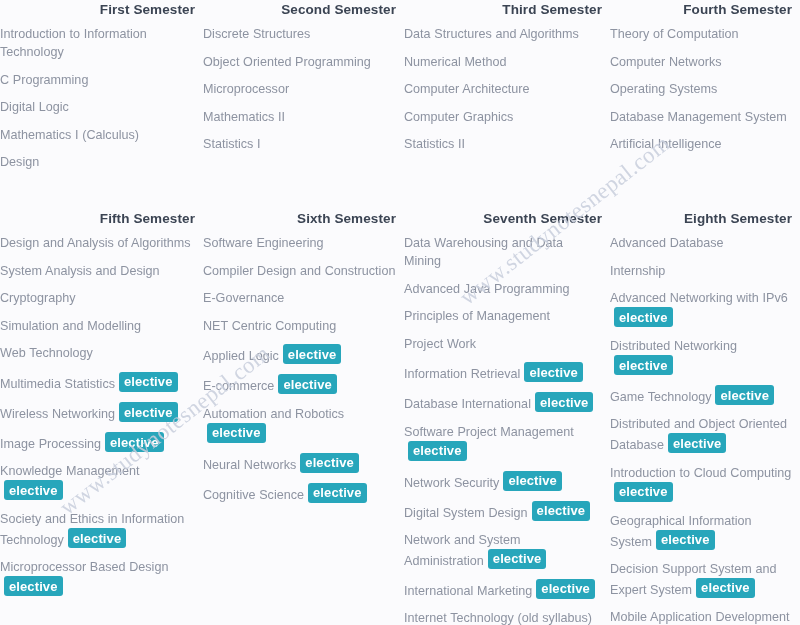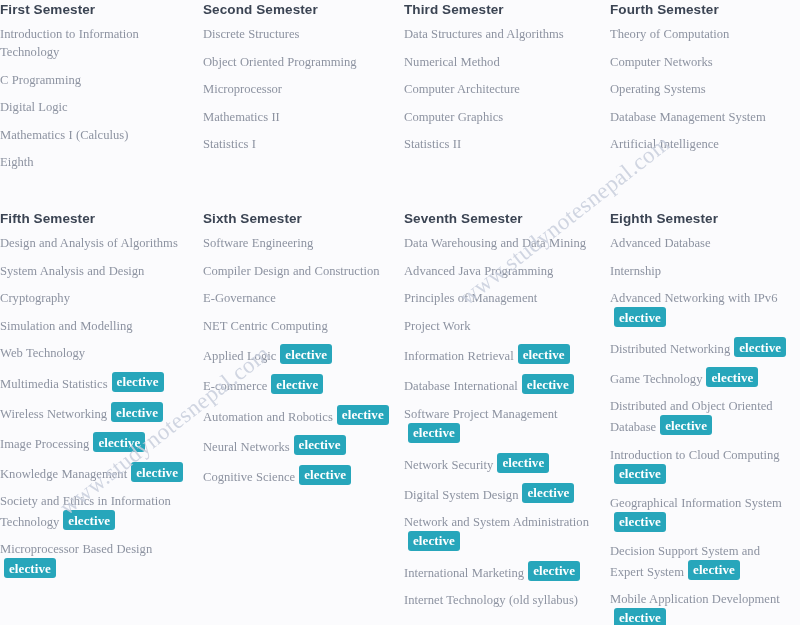--- a/index.html
+++ b/index.html
@@ -66,27 +66,27 @@
     box-sizing: border-box;
   }
 
   .semester-title {
     font-size: 13.5px;
     font-weight: bold;
     color: #3b4453;
     margin: 0 0 8px 0;
     padding-top: 2px;
     letter-spacing: 0.1px;
+    text-align: right;
   }
 
   .course-list {
     list-style: none;
     margin: 0;
     padding: 0;
-    font-family: Liberation Serif, serif;
   }
 
   .course-item {
     font-size: 12.6px;
     line-height: 18px;
     color: #8d93a1;
     margin-bottom: 9.6px;
     word-spacing: 0.2px;
   }
 
@@ -120,21 +120,21 @@
   </div>
 
   <div class="semester-grid" id="semester-grid">
       <div class="semester-col">
         <div class="semester-title">First Semester</div>
         <ul class="course-list">
           <li class="course-item"><span class="course-name">Introduction to Information Technology</span></li>
           <li class="course-item"><span class="course-name">C Programming</span></li>
           <li class="course-item"><span class="course-name">Digital Logic</span></li>
           <li class="course-item"><span class="course-name">Mathematics I (Calculus)</span></li>
-          <li class="course-item"><span class="course-name">Eighth</span></li>
+          <li class="course-item"><span class="course-name">Design</span></li>
         </ul>
       </div>
       <div class="semester-col">
         <div class="semester-title">Second Semester</div>
         <ul class="course-list">
           <li class="course-item"><span class="course-name">Discrete Structures</span></li>
           <li class="course-item"><span class="course-name">Object Oriented Programming</span></li>
           <li class="course-item"><span class="course-name">Microprocessor</span></li>
           <li class="course-item"><span class="course-name">Mathematics II</span></li>
           <li class="course-item"><span class="course-name">Statistics I</span></li>

